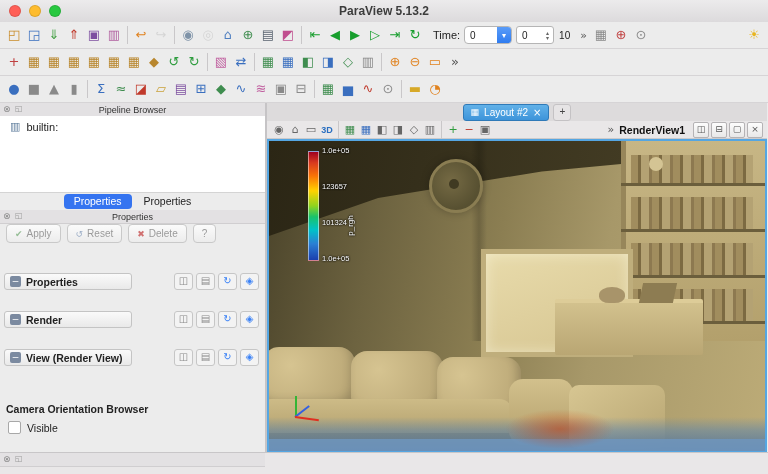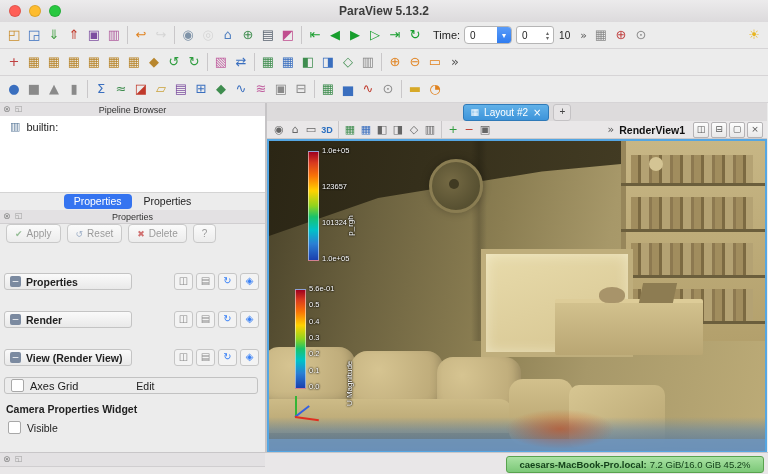--- a/index.html
+++ b/index.html
@@ -341,26 +341,21 @@
       <span class="seclabel">View (Render View)</span>
     </div>
     <div class="secbtns">
       <span class="sbtn">◫</span>
       <span class="sbtn">▤</span>
       <span class="sbtn blue">↻</span>
       <span class="sbtn blue">◈</span>
     </div>
   </div>
 
-  <div class="axesrow">
-    <span class="cb"></span>
-    <span>Axes Grid</span>
-    <span class="editlbl">Edit</span>
-  </div>
-  <div class="camlabel">Camera Properties Widget</div>
+  <div class="camlabel">Camera Orientation Browser</div>
   <div class="visrow">
     <span class="cb"></span>
     <span>Visible</span>
   </div>
 </div>
 <div class="splitter"></div>
 
 <div class="tabbar">
   <div class="ltab">
     <span class="ltab-icon">▦</span>
@@ -433,43 +428,26 @@
     <div class="cb-bar"></div>
     <div class="cb-labels">
       <span>1.0e+05</span>
       <span>123657</span>
       <span>101324</span>
       <span>1.0e+05</span>
     </div>
     <span class="cb-title">p_rgh</span>
   </div>
 
-  <div class="colorbar" id="cb-u">
-    <div class="cb-bar"></div>
-    <div class="cb-labels">
-      <span>5.6e-01</span>
-      <span>0.5</span>
-      <span>0.4</span>
-      <span>0.3</span>
-      <span>0.2</span>
-      <span>0.1</span>
-      <span>0.0</span>
-    </div>
-    <span class="cb-title">U Magnitude</span>
-  </div>
 
   <div class="axes">
     <div class="ax-y"></div>
     <div class="ax-z"></div>
     <div class="ax-x"></div>
   </div>
 </div>
 
 <div class="bottom">
   <div class="minidock">
     <span class="dock-close">⊗</span>
     <span class="dock-undock">◱</span>
   </div>
-  <div class="statusbar">
-    <span class="host">caesars-MacBook-Pro.local:</span>
-    <span>7.2 GiB/16.0 GiB 45.2%</span>
-  </div>
 </div>
 
 </body></html>

